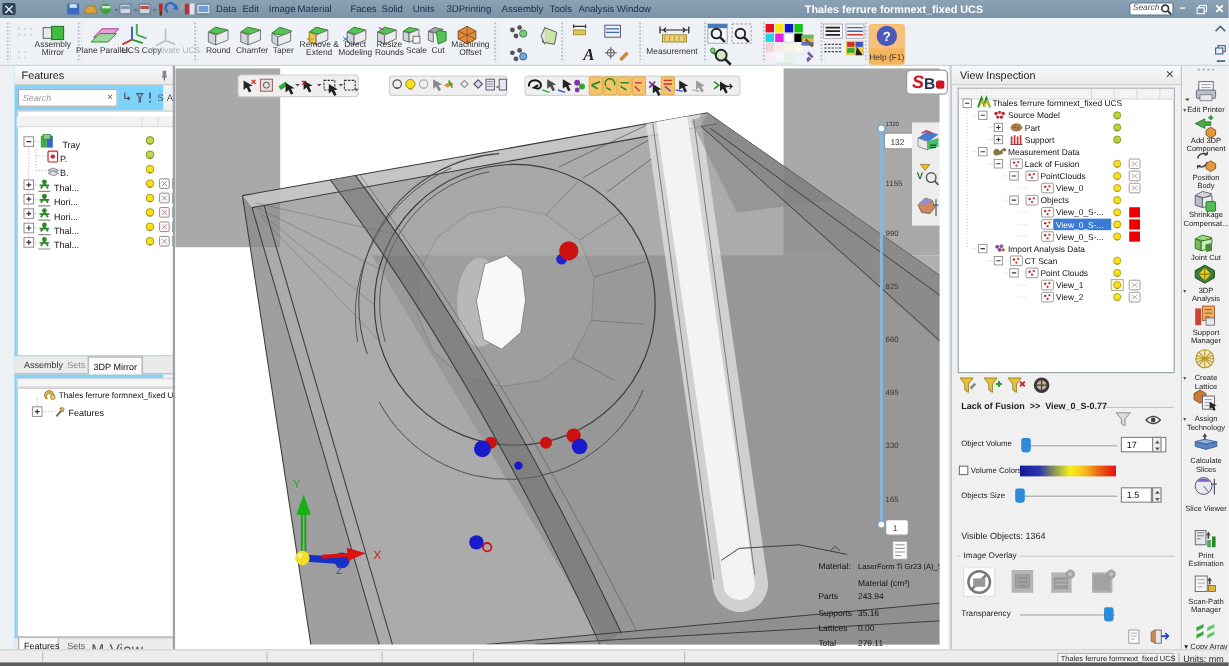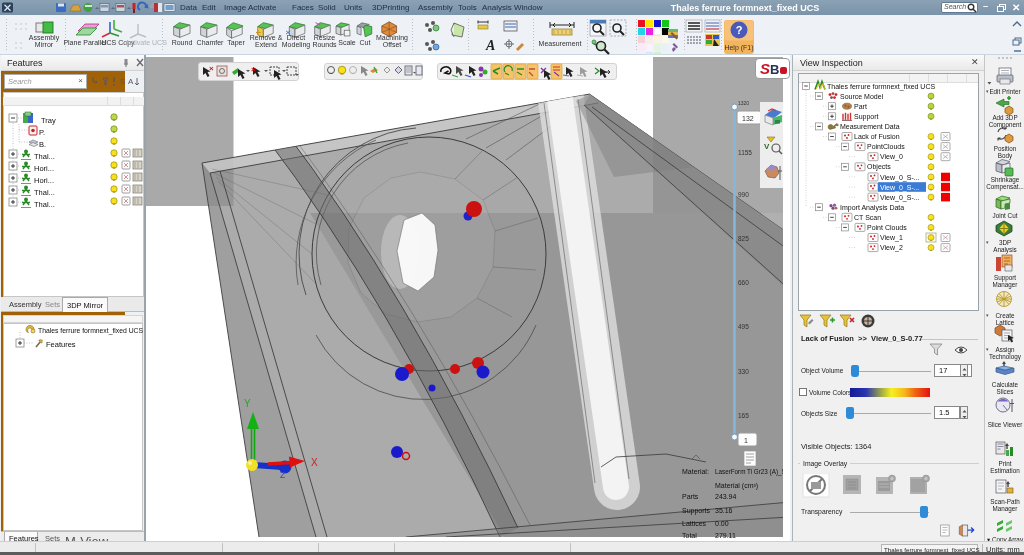--- a/index.html
+++ b/index.html
@@ -15,21 +15,21 @@
   border:1px solid #5f7a92; border-radius:2px; font-size:7px; font-style:italic; color:#555; padding:0 2px; }
 .winbtn { position:absolute; top:2px; color:#fff; font-size:9px; font-weight:bold; }
 
 #ribbon { position:absolute; left:0; top:15px; width:1024px; height:40px;
   background:#eef1f5; border-bottom:1px solid #c9d6e2; }
 .rlabel { position:absolute; font-size:7px; color:#333; text-align:center; white-space:nowrap; }
 .rsep { position:absolute; top:3px; width:4px; height:34px;
   background-image:radial-gradient(circle, #b9bfc6 0.8px, transparent 1px); background-size:3px 3px; }
 .dropar { position:absolute; width:0; height:0; border-left:2.5px solid transparent; border-right:2.5px solid transparent; border-top:3px solid #555; }
 
-#leftpanel { position:absolute; left:1px; top:55px; width:124px; height:500px; background:#a16207; }
+#leftpanel { position:absolute; left:12px; top:55px; width:124px; height:500px; background:#7dd3fc; }
 #lp-border { position:absolute; left:144px; top:55px; width:2px; height:486px; background:#9aa2aa; }
 .ptitle { font-size:9px; color:#222; }
 .treetext { font-size:7.5px; color:#111; white-space:nowrap; }
 
 #viewport { position:absolute; left:146px; top:55px; width:644px; height:486px; background:#fff; overflow:hidden; }
 
 #rightpanel { position:absolute; left:792px; top:55px; width:191px; height:486px; background:#f0f0f0; border-left:1px solid #aab2ba; }
 
 #fartool { position:absolute; left:984px; top:55px; width:40px; height:486px; background:#f1f1f1; border-left:1px solid #c5c5c5; }
 .ft-item { position:absolute; width:40px; text-align:center; font-size:6.3px; color:#222; line-height:7.2px; }
@@ -63,21 +63,21 @@
       <path d="M158 10 a4 4 0 1 0 -6 -3" fill="none" stroke="#9aa4ae" stroke-width="1.8"></path>
         <path d="M151 4 l-1 4.5 l4.5 -1 z" fill="#9aa4ae"></path>
       <rect x="154" y="3" width="4" height="9" fill="#b8303a"></rect>
         <rect x="158" y="3" width="4" height="9" fill="#e0e6ec"></rect>
       <rect x="164" y="3.5" width="11" height="8" rx="1" fill="#dfe7ef" stroke="#5a6a7a" stroke-width="0.7"></rect>
         <rect x="165.5" y="5" width="8" height="5" fill="#6f9ed0"></rect>
     </svg>
     <span class="menu" style="left:180px">Data</span>
     <span class="menu" style="left:202px">Edit</span>
     <span class="menu" style="left:224px">Image</span>
-    <span class="menu" style="left:248px">Activate</span>
+    <span class="menu" style="left:248px">Material</span>
     <span class="menu" style="left:292px">Faces</span>
     <span class="menu" style="left:318px">Solid</span>
     <span class="menu" style="left:344px">Units</span>
     <span class="menu" style="left:372px">3DPrinting</span>
     <span class="menu" style="left:418px">Assembly</span>
     <span class="menu" style="left:458px">Tools</span>
     <span class="menu" style="left:482px">Analysis</span>
     <span class="menu" style="left:514px">Window</span>
     <div id="title-text">Thales ferrure formnext_fixed UCS</div>
     <div id="searchbox">Search</div>

